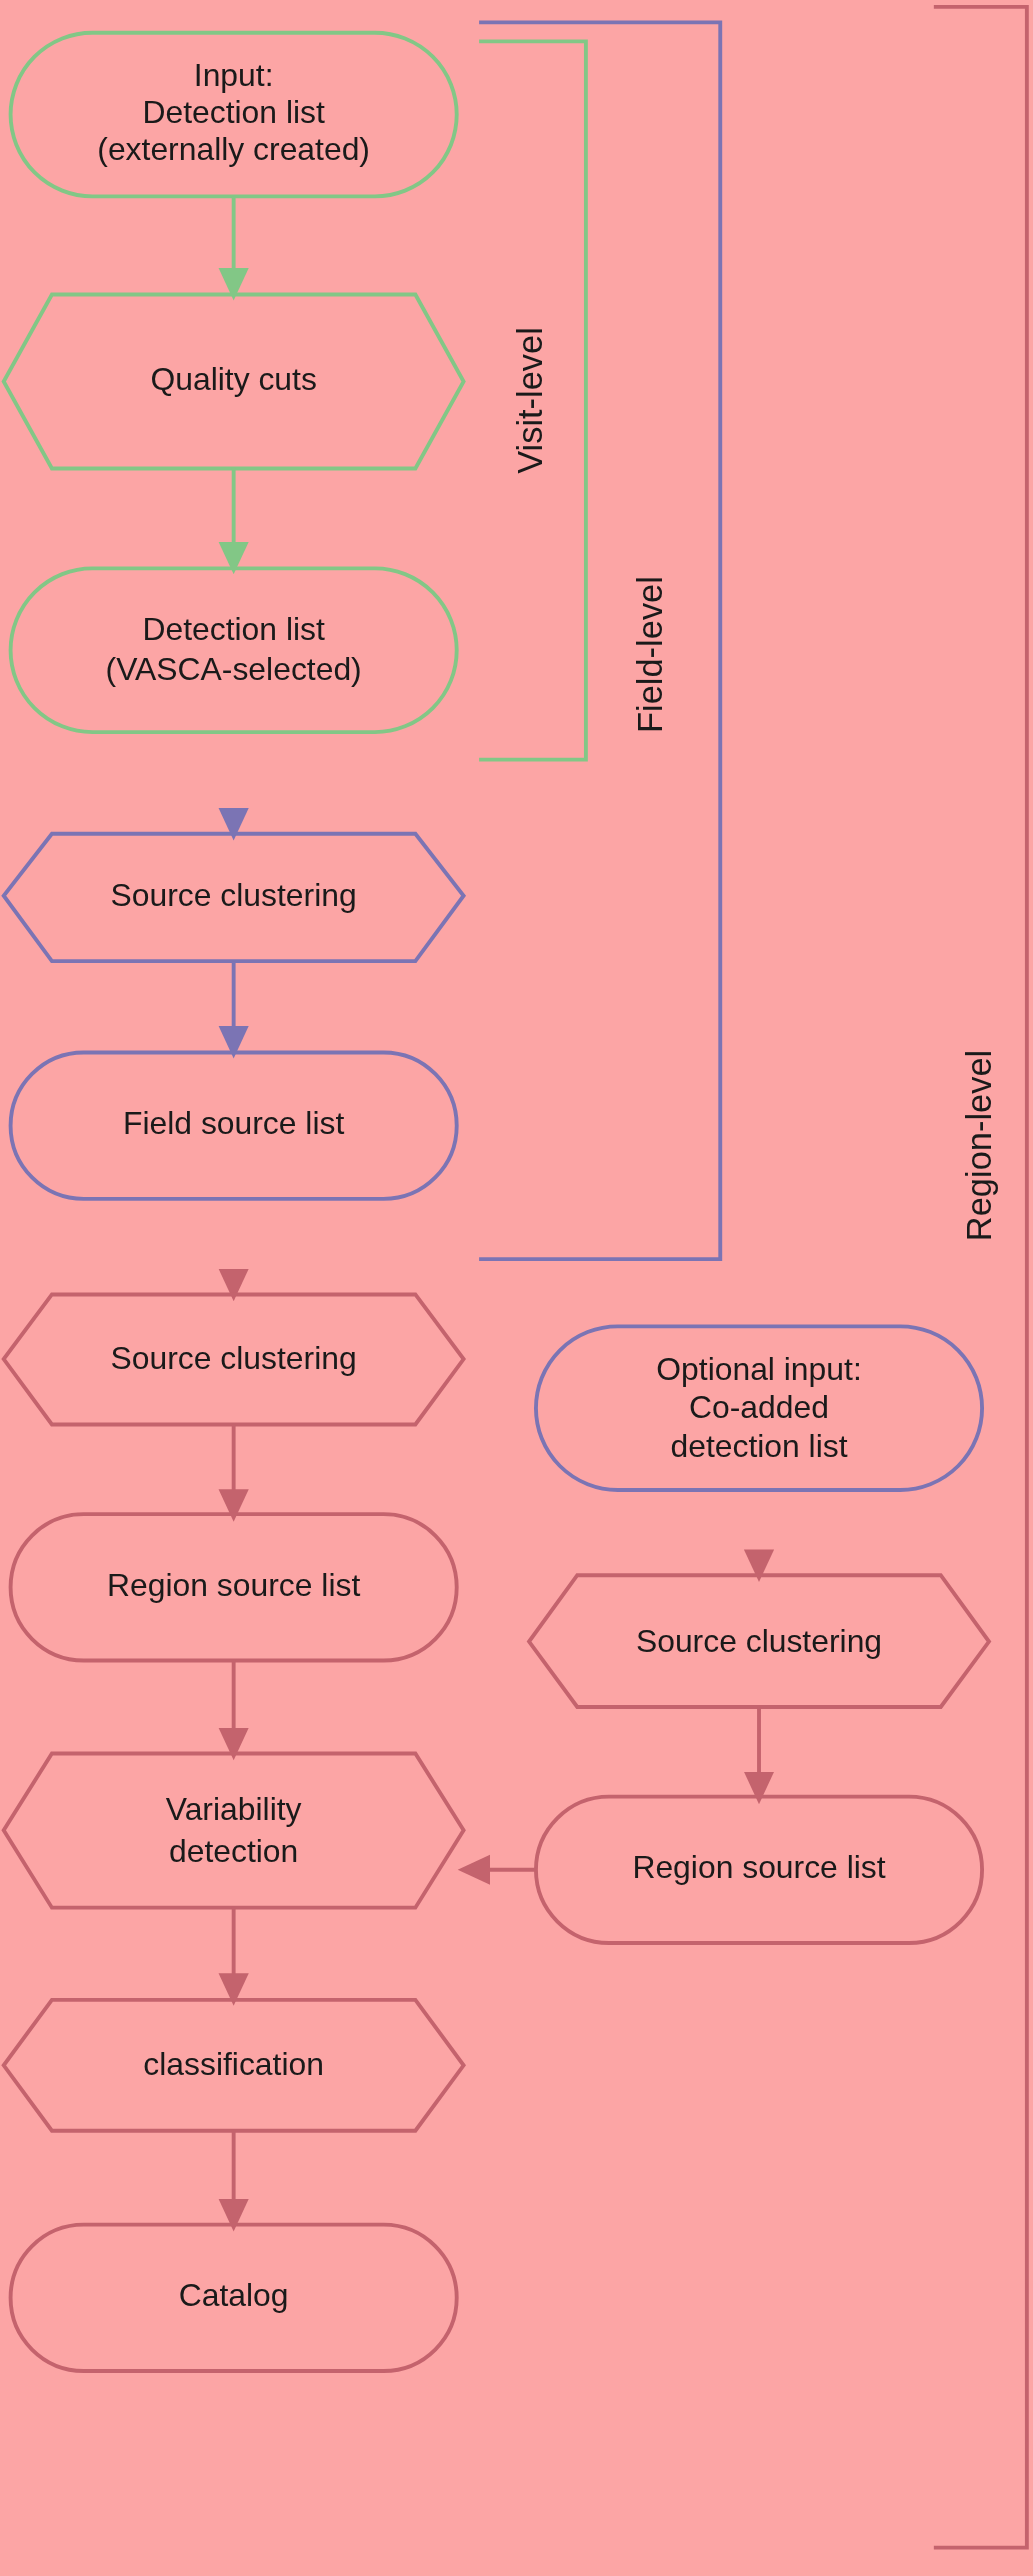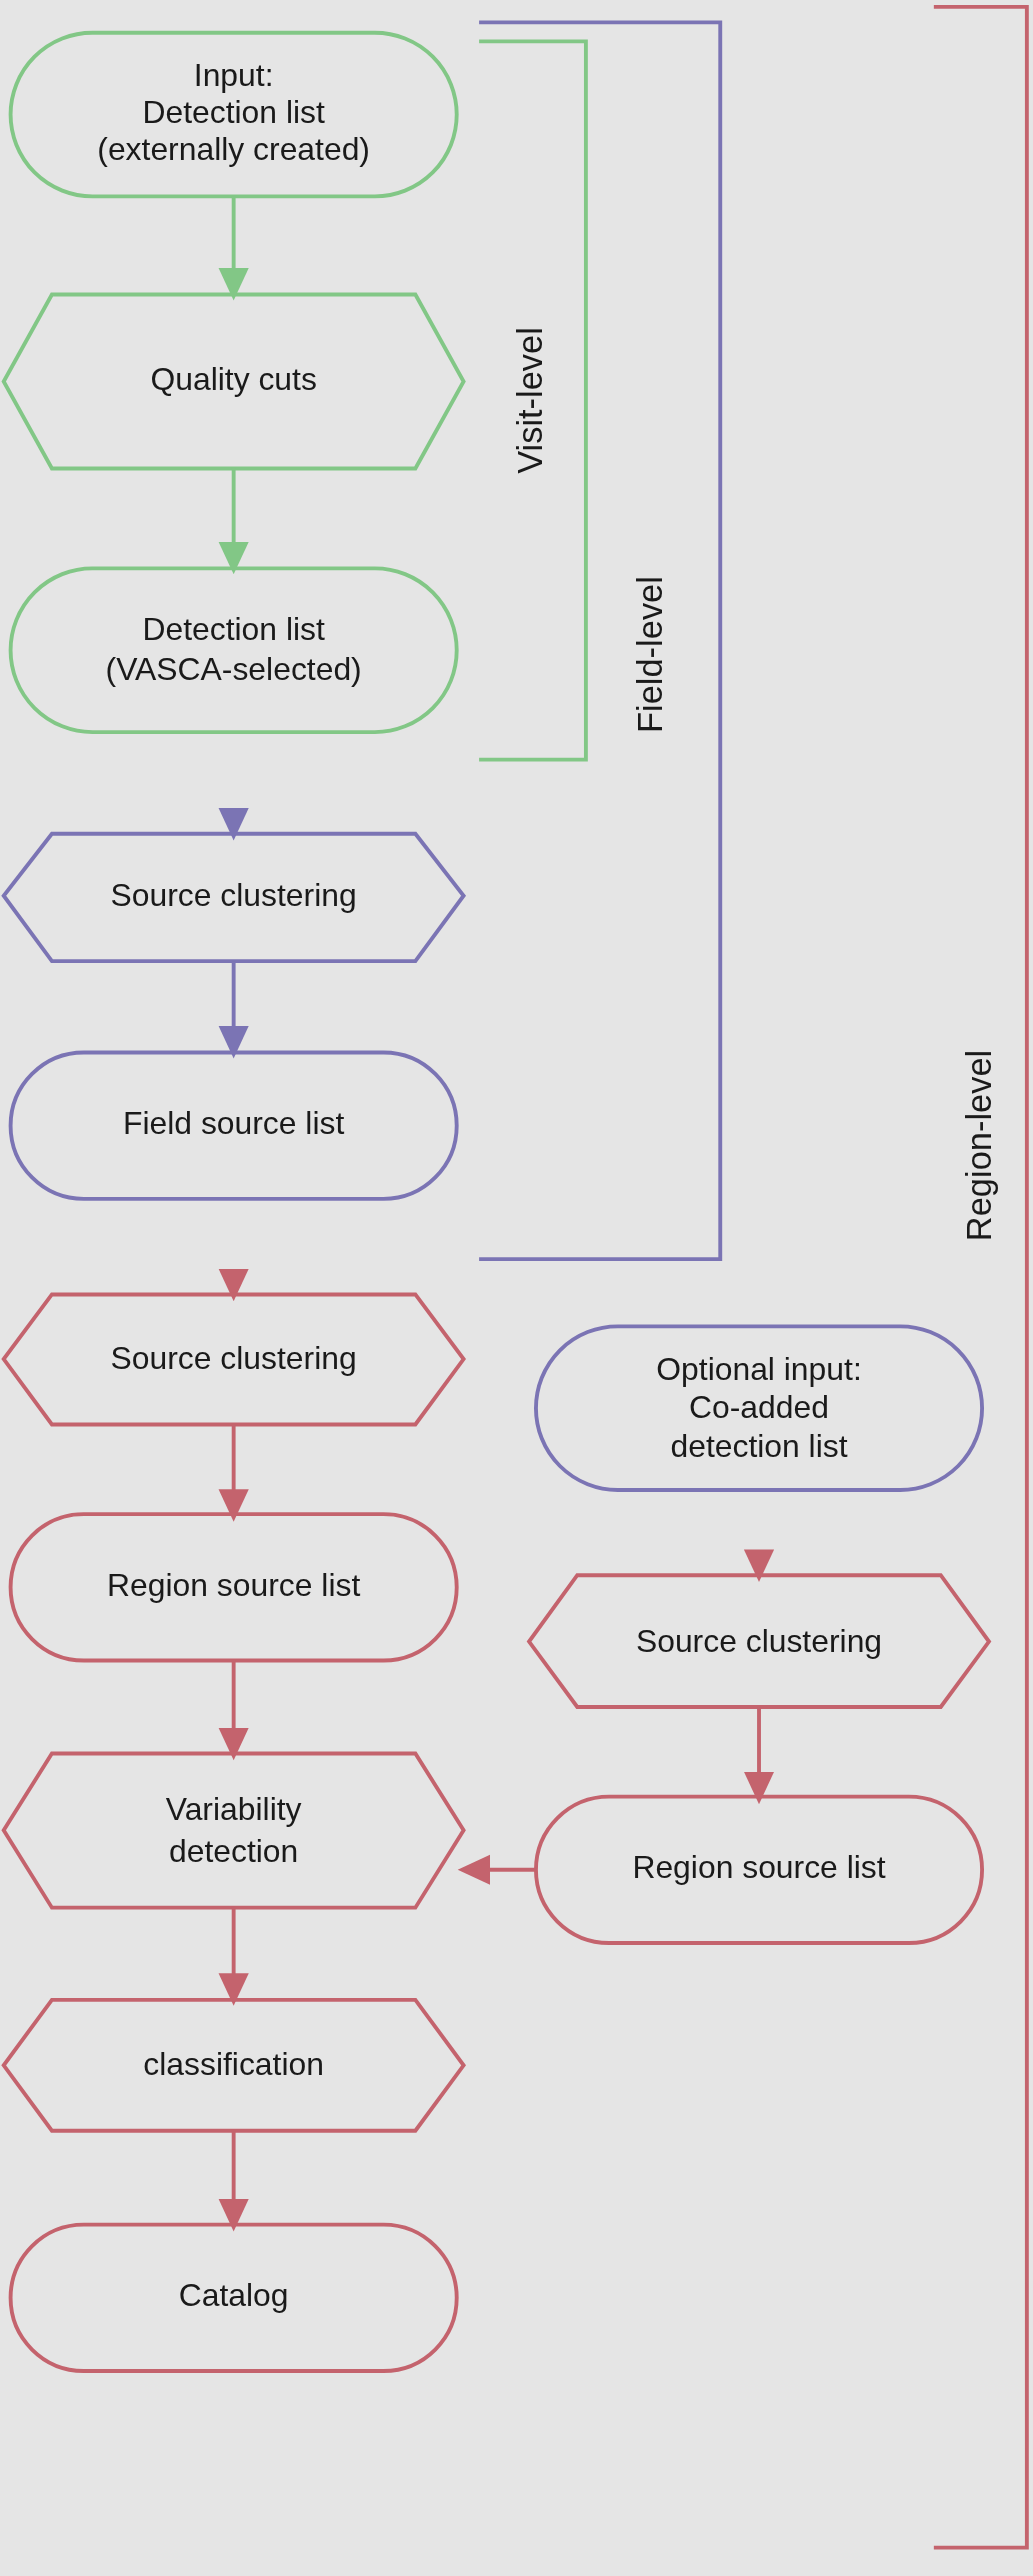--- a/index.html
+++ b/index.html
@@ -1,17 +1,17 @@
 <!DOCTYPE html>
 <html style="font-size:13.8px"><head>
 <meta charset="utf-8">
 <style>
   html,body{margin:0;padding:0;background:#ffffff;}
   body{font-family:"Liberation Sans", sans-serif;}
-  #page{position:relative;width:1034px;height:2576px;background:#e5e5e5;overflow:hidden;}
+  #page{position:relative;width:1034px;height:2576px;background:#fca5a5;overflow:hidden;}
   svg{position:absolute;top:0;left:0;width:1034px;height:2576px;}
   .nodetext{font-family:"Liberation Sans", sans-serif;font-size:37px;fill:#1a1a1a;text-anchor:middle;dominant-baseline:middle;}
   .bracketlabel{font-family:"Liberation Sans", sans-serif;font-size:40px;fill:#1a1a1a;text-anchor:middle;}
 </style>
 </head>
 <body>
 
 <div id="page">
 <svg viewBox="0 0 1200 2991" xmlns="http://www.w3.org/2000/svg">
   <defs>

